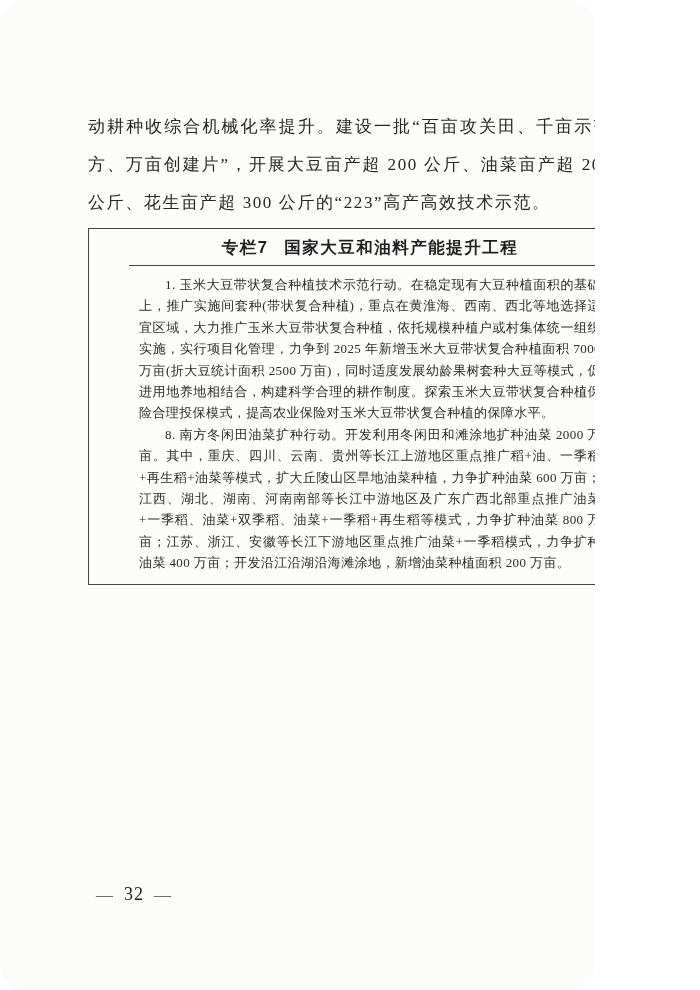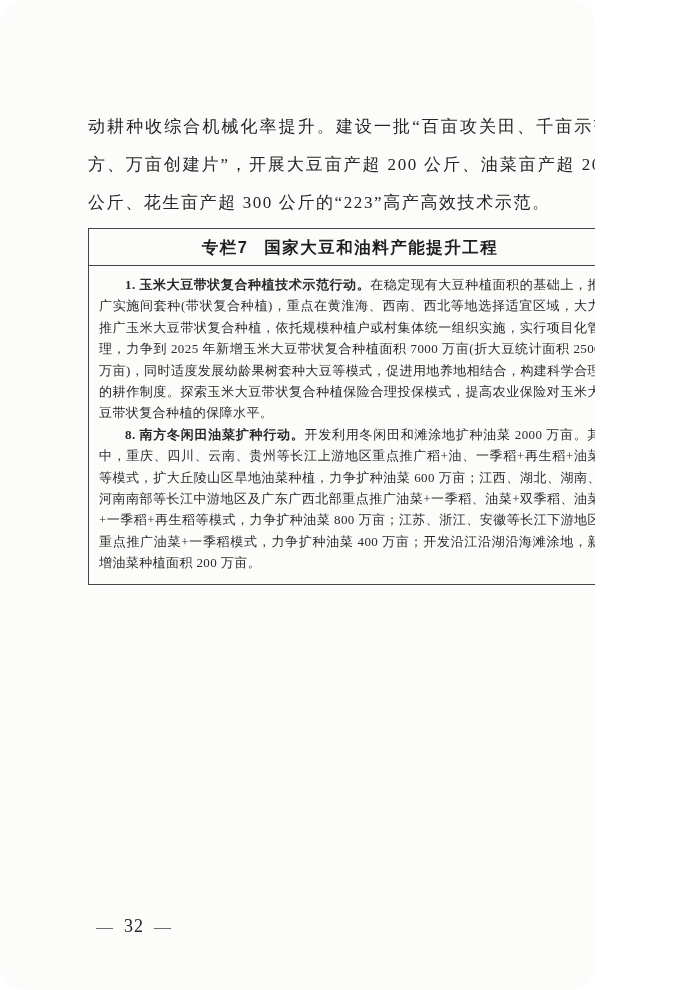--- a/index.html
+++ b/index.html
@@ -27,20 +27,21 @@
     text-align: justify;
     letter-spacing: 1.6px;
     color: #262626;
   }
   .para.indent { text-indent: 2em; }
   .para .lead { font-weight: bold; }
   .column-box {
     margin-top: 6px;
     border: 1.5px solid #454545;
     background: #fcfcfb;
+    padding-left: 40px;
   }
   .box-header {
     height: 37px;
     line-height: 36px;
     text-align: center;
     border-bottom: 1.5px solid #454545;
     font-family: "Liberation Sans", "DejaVu Sans", sans-serif;
     font-weight: bold;
     font-size: 16.5px;
     letter-spacing: 1.5px;
@@ -52,24 +53,24 @@
     padding: 8px 10px 10px 10px;
   }
   .box-para {
     font-size: 13px;
     line-height: 21.4px;
     text-align: justify;
     text-indent: 2em;
     letter-spacing: 0.4px;
     color: #2a2a2a;
   }
-  .box-para .lead { font-weight: bold; }
+  .box-para .lead { font-weight: normal; }
   .footer {
     position: absolute;
-    left: 96px; top: 916px;
+    left: 96px; top: 884px;
     font-size: 17px;
     color: #3f3f3f;
     letter-spacing: 1px;
     white-space: nowrap;
     text-align: right;
   }
   .footer .dash { color: #555555; }
   .footer .num { margin: 0 10px; color: #222222; font-size: 18px; }
 </style>
 </head>

